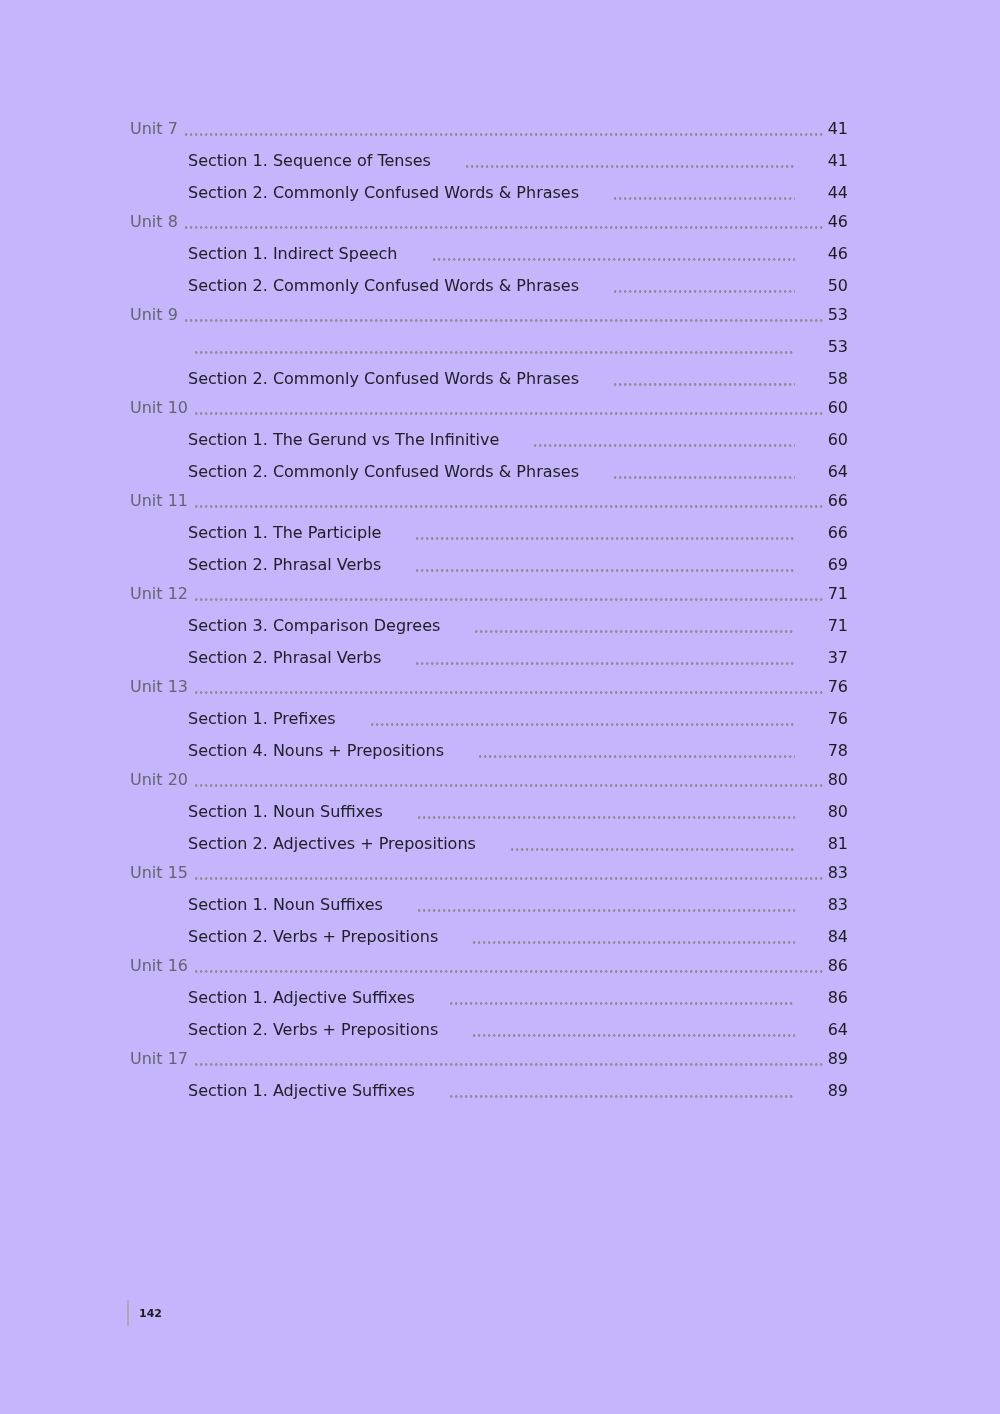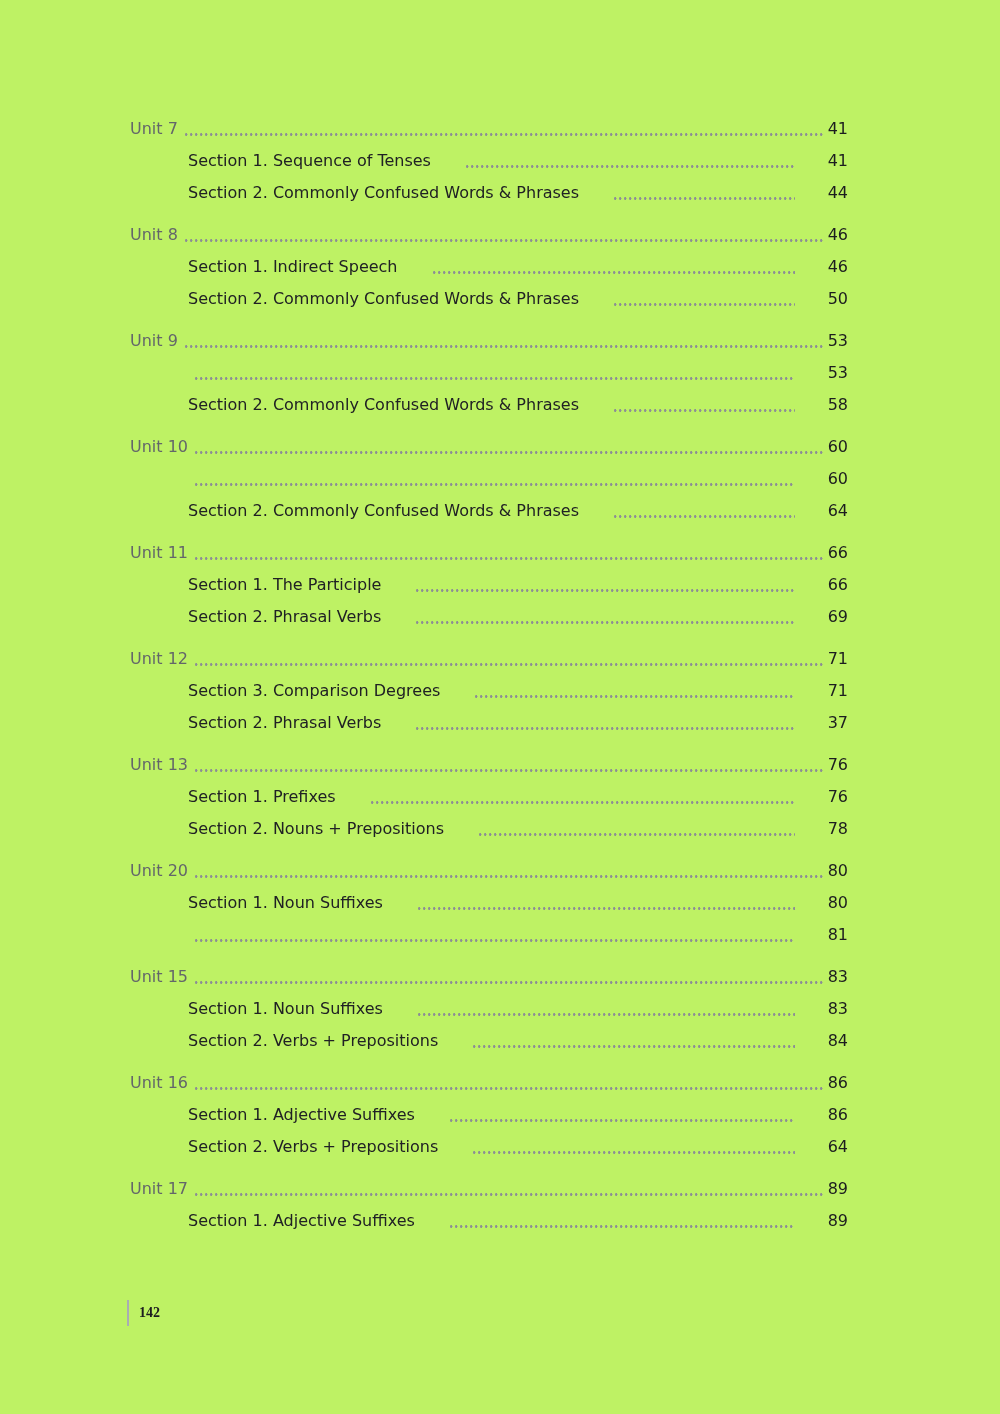--- a/index.html
+++ b/index.html
@@ -2,32 +2,32 @@
 <html><head>
 <meta charset="utf-8">
 <style>
   * { box-sizing: border-box; }
   html, body { margin: 0; padding: 0; background: #ffffff; }
   .page {
     position: relative;
     width: 1000px;
     height: 1414px;
     margin: 0 auto;
-    background: #bef264;
+    background: #c4b5fd;
     font-family: "DejaVu Sans", "Liberation Sans", sans-serif;
     color: #1f1f1f;
     overflow: hidden;
   }
   .toc {
     position: absolute;
     top: 118px;
     left: 130px;
     width: 718px;
   }
-  .group + .group { margin-top: 20px; }
+  .group + .group { margin-top: 7px; }
   .row {
     display: flex;
     align-items: flex-end;
     line-height: 22px;
     font-size: 16px;
   }
   .row + .row { margin-top: 10px; }
   .unit-row .entry-label {
     color: #63666a;
     font-weight: 400;
@@ -54,24 +54,23 @@
     display: flex;
     align-items: center;
   }
   .footer-bar {
     width: 2px;
     height: 26px;
     background: #a9adb2;
     margin-right: 10px;
   }
   .footer-pagenum {
-    font-size: 14px;
+    font-size: 11px;
     font-weight: 700;
     color: #1c1d1f;
-    font-family: Liberation Serif, serif;
   }
 </style>
 </head>
 <body>
 
 <div class="page">
 
   <section class="toc">
 
     <div class="group">
@@ -127,20 +126,21 @@
       </div>
     </div>
 
     <div class="group">
       <div class="row unit-row">
         <span class="entry-label">Unit 10</span>
         <span class="leader"></span>
         <span class="pagenum">60</span>
       </div>
       <div class="row section-row">
+        <span class="entry-label">Section 1. The Gerund vs The Infinitive</span>
         <span class="leader"></span>
         <span class="pagenum">60</span>
       </div>
       <div class="row section-row">
         <span class="entry-label">Section 2. Commonly Confused Words &amp; Phrases</span>
         <span class="leader"></span>
         <span class="pagenum">64</span>
       </div>
     </div>
 
@@ -185,38 +185,39 @@
         <span class="entry-label">Unit 13</span>
         <span class="leader"></span>
         <span class="pagenum">76</span>
       </div>
       <div class="row section-row">
         <span class="entry-label">Section 1. Prefixes</span>
         <span class="leader"></span>
         <span class="pagenum">76</span>
       </div>
       <div class="row section-row">
-        <span class="entry-label">Section 2. Nouns + Prepositions</span>
+        <span class="entry-label">Section 4. Nouns + Prepositions</span>
         <span class="leader"></span>
         <span class="pagenum">78</span>
       </div>
     </div>
 
     <div class="group">
       <div class="row unit-row">
         <span class="entry-label">Unit 20</span>
         <span class="leader"></span>
         <span class="pagenum">80</span>
       </div>
       <div class="row section-row">
         <span class="entry-label">Section 1. Noun Suffixes</span>
         <span class="leader"></span>
         <span class="pagenum">80</span>
       </div>
       <div class="row section-row">
+        <span class="entry-label">Section 2. Adjectives + Prepositions</span>
         <span class="leader"></span>
         <span class="pagenum">81</span>
       </div>
     </div>
 
     <div class="group">
       <div class="row unit-row">
         <span class="entry-label">Unit 15</span>
         <span class="leader"></span>
         <span class="pagenum">83</span>

